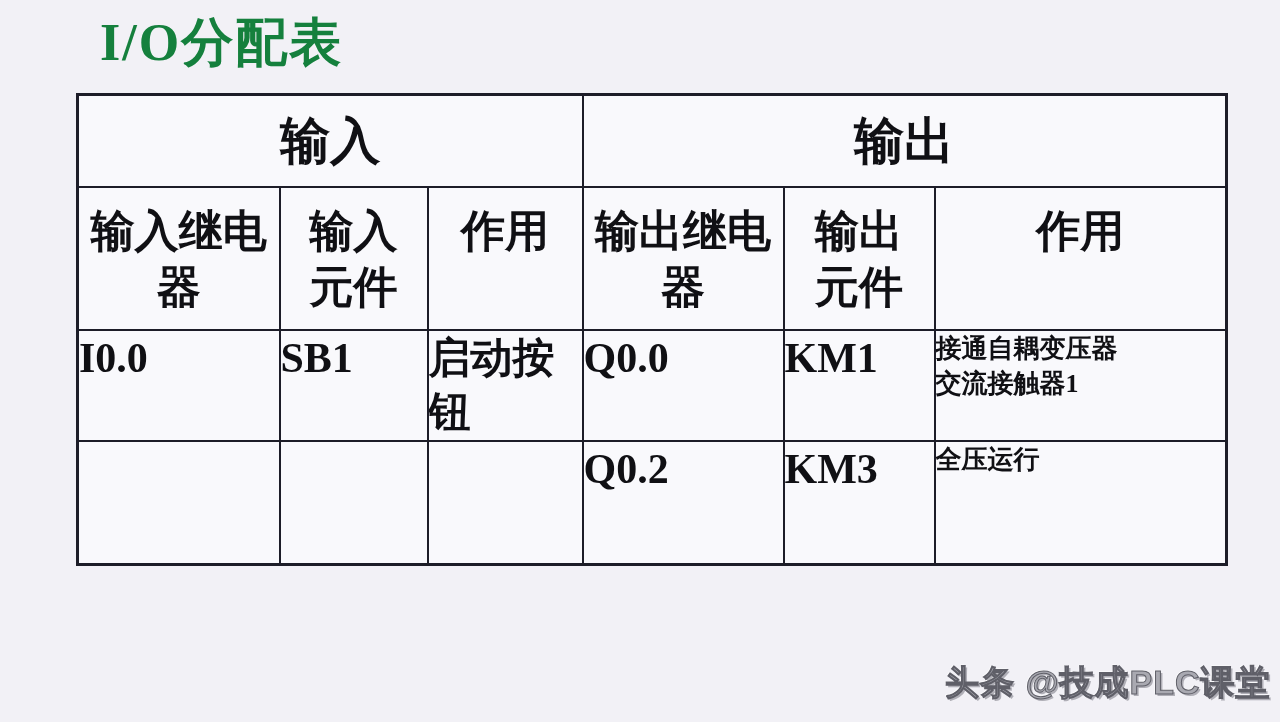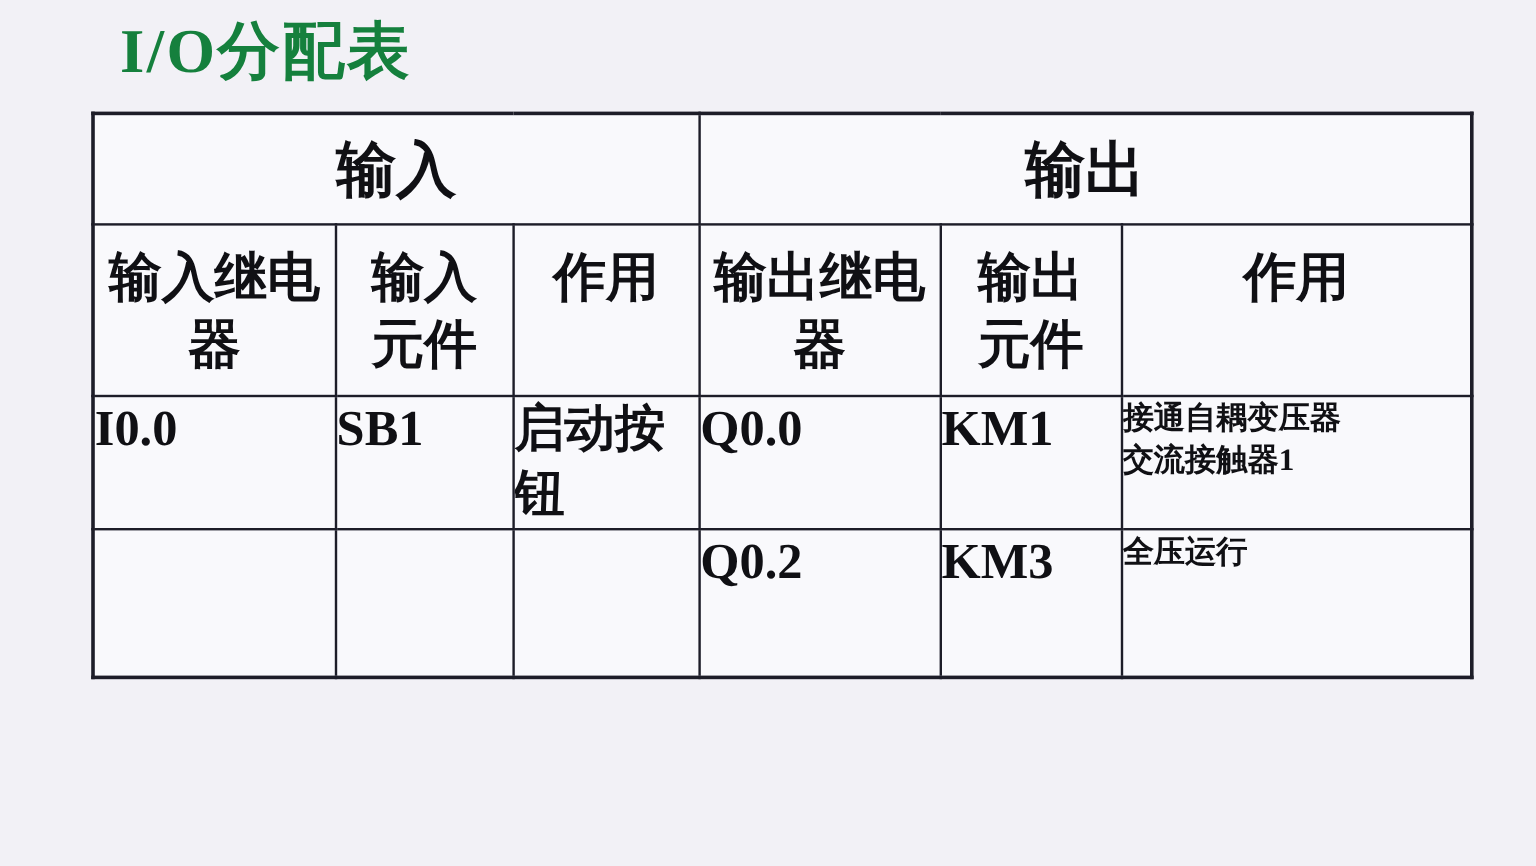--- a/index.html
+++ b/index.html
@@ -136,14 +136,15 @@
         <td class="cell"></td>
         <td class="cell"></td>
         <td class="cell"></td>
         <td class="cell">Q0.2</td>
         <td class="cell">KM3</td>
         <td class="cell cell-func-out">全压运行</td>
       </tr>
     </tbody>
   </table>
 
+  <div class="watermark">头条 @技成PLC课堂</div>
 
 </div>
 
 </body></html>

